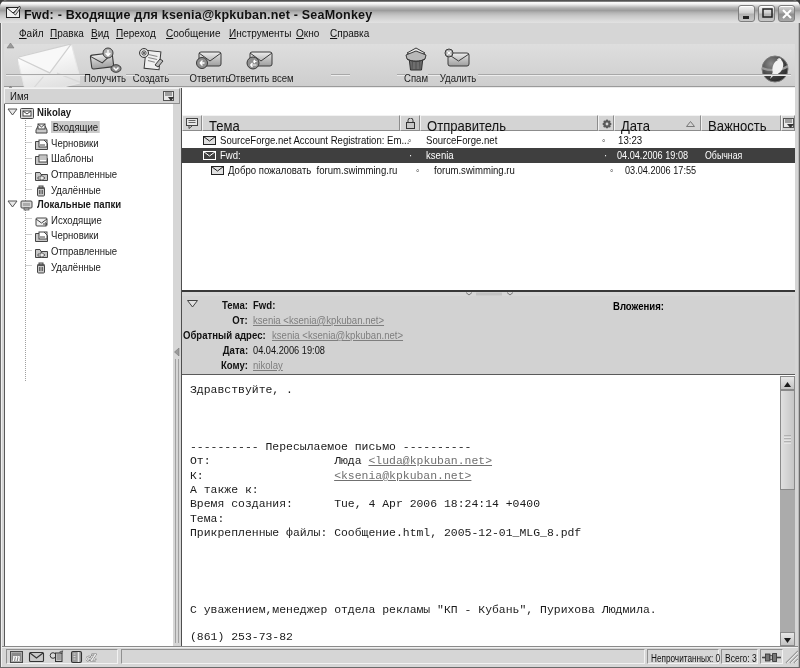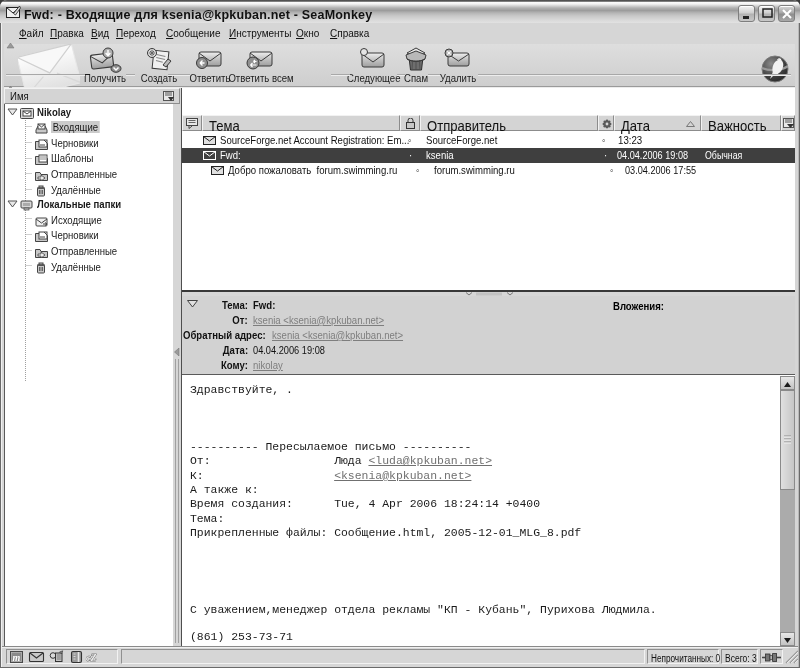--- a/index.html
+++ b/index.html
@@ -137,21 +137,21 @@
             <rect x="3" y="7" width="22" height="14" rx="2" fill="url(#env)" stroke="#3a3a3a" stroke-width="1.1"></rect>
         <path d="M3 8 L14 16 L25 8" fill="none" stroke="#3a3a3a"></path>
           </g>
         <circle cx="20" cy="6" r="5" fill="#b0b0b0" stroke="#3a3a3a"></circle>
         <path d="M20 3 L20 8 M17.7 6 L20 8.6 L22.3 6" stroke="#fff" stroke-width="1.4" fill="none"></path>
         <ellipse cx="28" cy="21.5" rx="5" ry="3.8" fill="#8e8e8e" stroke="#3a3a3a"></ellipse>
         <path d="M25.5 20.5 L28 23 L30.5 20.5" fill="none" stroke="#fff" stroke-width="1.5"></path>
       </svg>
       <div class="lab">Получить</div>
     </div>
-    <div class="tbtn" style="left:121px;width:52px;margin-left:8px;">
+    <div class="tbtn" style="left:121px;width:52px;">
       <svg width="30" height="26" viewBox="0 0 30 26">
         <rect x="9" y="4" width="15" height="18" fill="#f0f0f0" stroke="#3a3a3a" transform="rotate(6 16 13)"></rect>
         <path d="M12 8 L21 9 M12 11 L21 12 M12 14 L19 15" stroke="#888" transform="rotate(6 16 13)"></path>
         <circle cx="8" cy="6" r="4.5" fill="#d8d8d8" stroke="#3a3a3a"></circle>
         <path d="M8 3 L8 9 M5 6 L11 6 M6 4 L10 8 M10 4 L6 8" stroke="#666" stroke-width="1"></path>
         <path d="M22 20 L27 14 L24 12 L19 18 Z" fill="#bbb" stroke="#3a3a3a"></path>
       </svg>
       <div class="lab">Создать</div>
     </div>
     <div class="tbtn" style="left:179px;width:54px;">
@@ -164,28 +164,20 @@
       <div class="lab">Ответить</div>
     </div>
     <div class="tbtn" style="left:219px;width:76px;">
       <svg width="32" height="26" viewBox="0 0 32 26">
         <rect x="5" y="5" width="22" height="14" rx="2" fill="url(#env)" stroke="#3a3a3a"></rect>
         <path d="M5 6 L16 14 L27 6" fill="none" stroke="#3a3a3a"></path>
         <circle cx="8" cy="16" r="6" fill="#909090" stroke="#3a3a3a"></circle>
         <path d="M11.5 14.5 L8.5 14.5 M8.5 14.5 L10 13 M8.5 14.5 L10 16 M11.5 18 L5.5 18 M5.5 18 L7.5 16 M5.5 18 L7.5 20" stroke="#fff" stroke-width="1.2" fill="none"></path>
       </svg>
       <div class="lab">Ответить всем</div>
-    </div>
-    <div class="tbtn" style="left:339px;width:60px;">
-      <svg width="32" height="26" viewBox="0 0 32 26">
-        <rect x="5" y="6" width="22" height="14" rx="2" fill="url(#env)" stroke="#3a3a3a"></rect>
-        <path d="M5 7 L16 15 L27 7" fill="none" stroke="#3a3a3a"></path>
-        <circle cx="7" cy="5" r="3.5" fill="#e4e4e4" stroke="#3a3a3a"></circle>
-      </svg>
-      <div class="lab">Следующее</div>
     </div>
     <div class="tbtn" style="left:391px;width:42px;">
       <svg width="32" height="26" viewBox="0 0 32 26">
         <path d="M7 6 L16 1 L25 6 L16 11 Z" fill="#e8e8e8" stroke="#3a3a3a"></path>
         <path d="M9 10 L23 10 L21.5 23 L10.5 23 Z" fill="#6e6e6e" stroke="#2e2e2e"></path>
         <path d="M6 8 L16 4 L26 8 L25 12 C20 15 12 15 7 12 Z" fill="#b8b8b8" stroke="#3a3a3a"></path>
         <path d="M7 12 C12 15 20 15 25 12" fill="none" stroke="#3a3a3a"></path>
         <path d="M12.5 13.5 L12 22 M16 14.5 L16 22.5 M19.5 13.5 L20 22" stroke="#4a4a4a" stroke-width="0.8"></path>
       </svg>
       <div class="lab">Спам</div>
@@ -445,21 +437,21 @@
 
 
 ---------- Пересылаемое письмо ----------
 От:                  Люда <a>&lt;luda@kpkuban.net&gt;</a>
 К:                   <a>&lt;ksenia@kpkuban.net&gt;</a>
 А также к:
 Время создания:      Tue, 4 Apr 2006 18:24:14 +0400
 Тема:
 Прикрепленные файлы: Сообщение.html, 2005-12-01_MLG_8.pdf</pre>
     <div class="mono" style="top:227px;">С уважением,менеджер отдела рекламы "КП - Кубань", Пурихова Людмила.</div>
-    <div class="mono" style="top:254px;">(861) 253-73-71</div>
+    <div class="mono" style="top:254px;">(861) 253-73-82</div>
       </div>
     <div id="sbar">
       <div class="sbtn" style="top:0;"><svg width="13" height="12">
             <path d="M6.5 3 L10 8 L3 8 Z" fill="#1a1a1a"></path>
           </svg></div>
       <div id="sthumb">
           <svg width="13" height="12" style="position:absolute;left:0;top:44px;">
             <path d="M3 1 L10 1 M3 4 L10 4 M3 7 L10 7" stroke="#8e8e8e"></path>
             <path d="M3 2 L10 2 M3 5 L10 5 M3 8 L10 8" stroke="#f4f4f4"></path>
           </svg>

